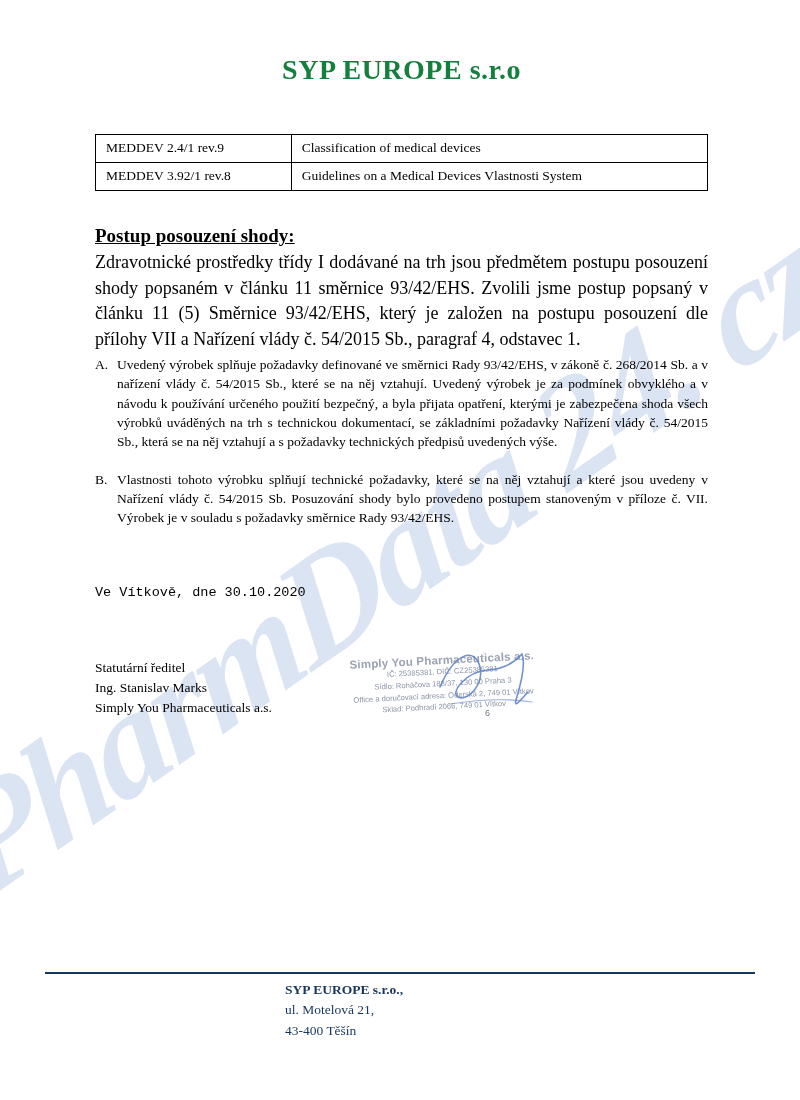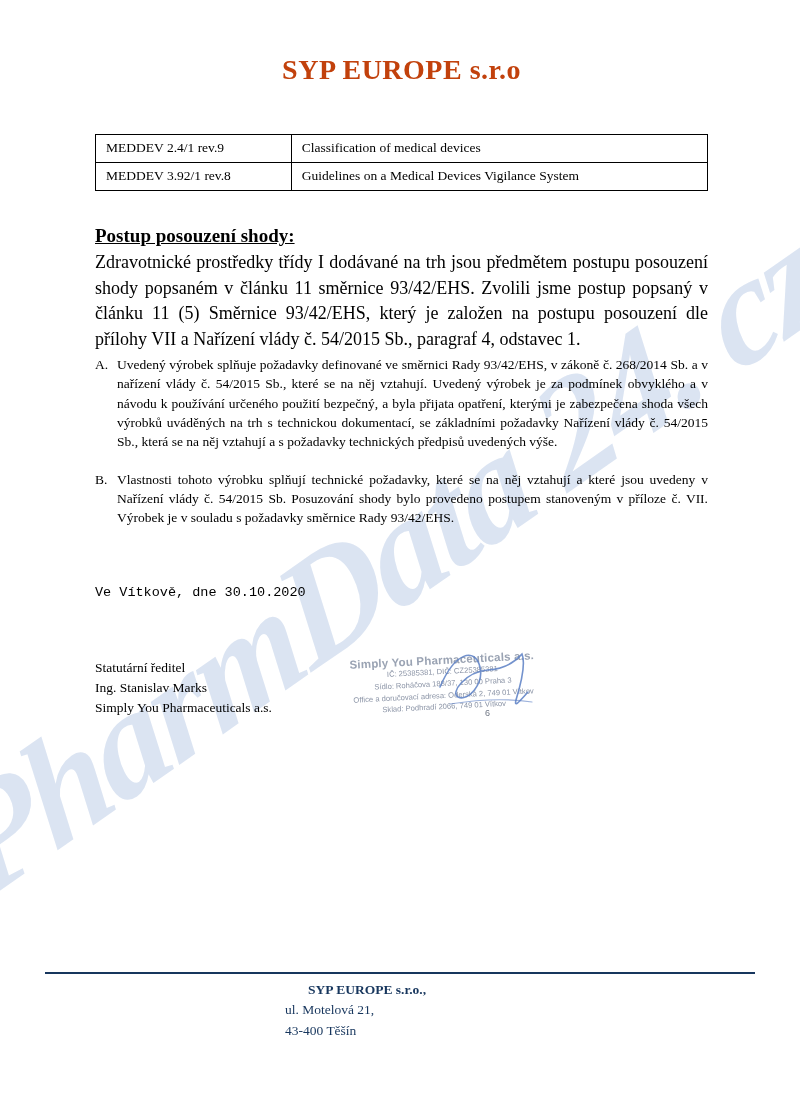--- a/index.html
+++ b/index.html
@@ -24,21 +24,21 @@
     color:rgba(144,170,216,0.32);
     transform: translate(-15px,10px) rotate(-35deg) skewX(-8deg);
     white-space:nowrap; letter-spacing:-4px;
   }
 
   .content { position:relative; z-index:1; padding:0 92px 0 95px; }
 
   .doc-title {
     margin-top:54px;
     text-align:center;
-    color:#c2410c;
+    color:#15803d;
     font-size:28px;
     font-weight:bold;
     letter-spacing:0.5px;
   }
 
   table.meddev {
     margin-top:48px;
     width:100%;
     border-collapse:collapse;
     font-size:13.5px;
@@ -104,21 +104,21 @@
 
   
   .footer-rule {
     position:absolute; left:45px; right:45px; top:972px;
     border-top:2px solid #17365d; z-index:1;
   }
   .footer-text {
     position:absolute; left:285px; top:980px;
     color:#17365d; font-size:13.5px; line-height:1.5; z-index:1;
   }
-  .footer-text .f-bold { font-weight:bold;margin-left:23px; }
+  .footer-text .f-bold { font-weight:bold; }
 </style>
 </head>
 <body>
 
 <div class="page">
 
   <div class="watermark">
     <span>PharmData 24. cz</span>
   </div>
 
@@ -127,21 +127,21 @@
     <div class="doc-title">SYP EUROPE s.r.o</div>
 
     <table class="meddev">
       <tbody>
         <tr>
           <td class="col-code">MEDDEV 2.4/1 rev.9</td>
           <td>Classification of medical devices</td>
         </tr>
         <tr>
           <td class="col-code">MEDDEV 3.92/1 rev.8</td>
-          <td>Guidelines on a Medical Devices Vigilance System</td>
+          <td>Guidelines on a Medical Devices Vlastnosti System</td>
         </tr>
       </tbody>
     </table>
 
     <div class="sec-heading">Postup posouzení shody:</div>
     <div class="para">Zdravotnické prostředky třídy I dodávané na trh jsou předmětem postupu posouzení shody popsaném v článku 11 směrnice 93/42/EHS. Zvolili jsme postup popsaný v článku 11 (5) Směrnice 93/42/EHS, který je založen na postupu posouzení dle přílohy VII a Nařízení vlády č. 54/2015 Sb., paragraf 4, odstavec 1.</div>
 
 
     <div class="items">
       <div class="item">

